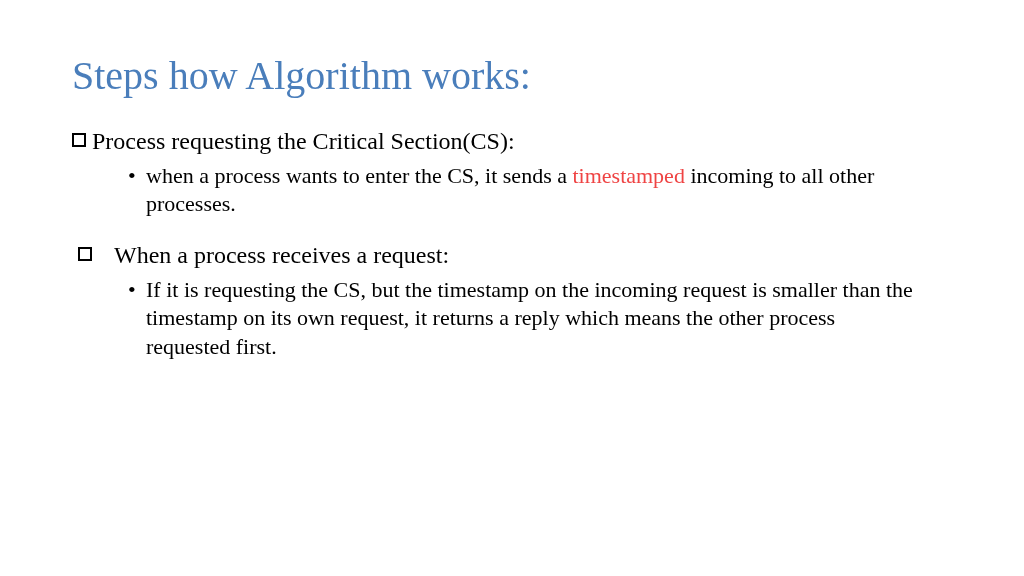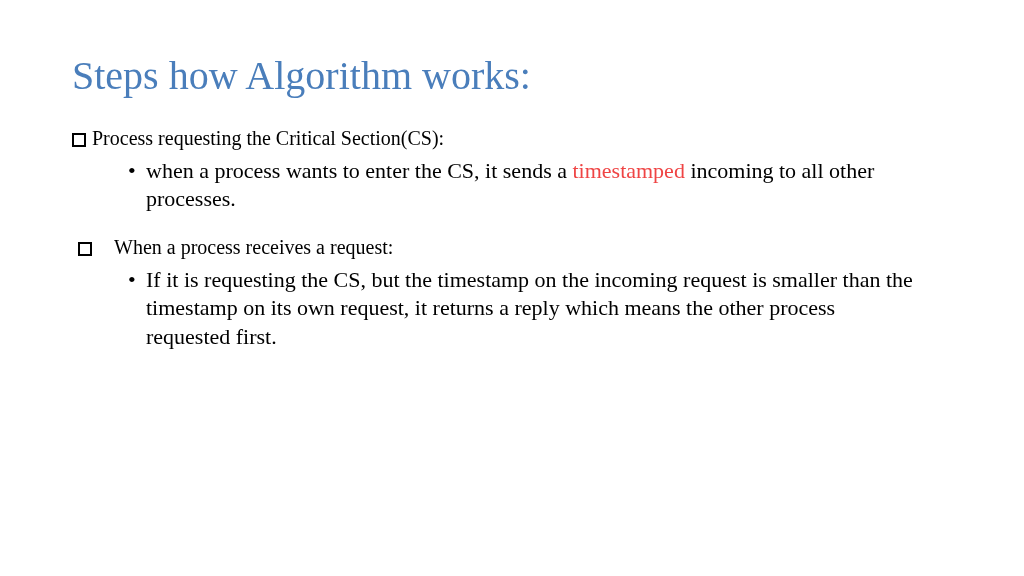--- a/index.html
+++ b/index.html
@@ -25,21 +25,21 @@
     font-weight: 400;
     margin: 0 0 28px 0;
     line-height: 1.1;
   }
   .section {
     margin-bottom: 22px;
   }
   .section-header {
     display: flex;
     align-items: flex-start;
-    font-size: 20px;
+    font-size: 24px;
     line-height: 1.25;
     margin-bottom: 6px;
   }
   .square-bullet {
     display: inline-block;
     width: 14px;
     height: 14px;
     border: 2px solid #000;
     box-sizing: border-box;
     margin-right: 6px;

